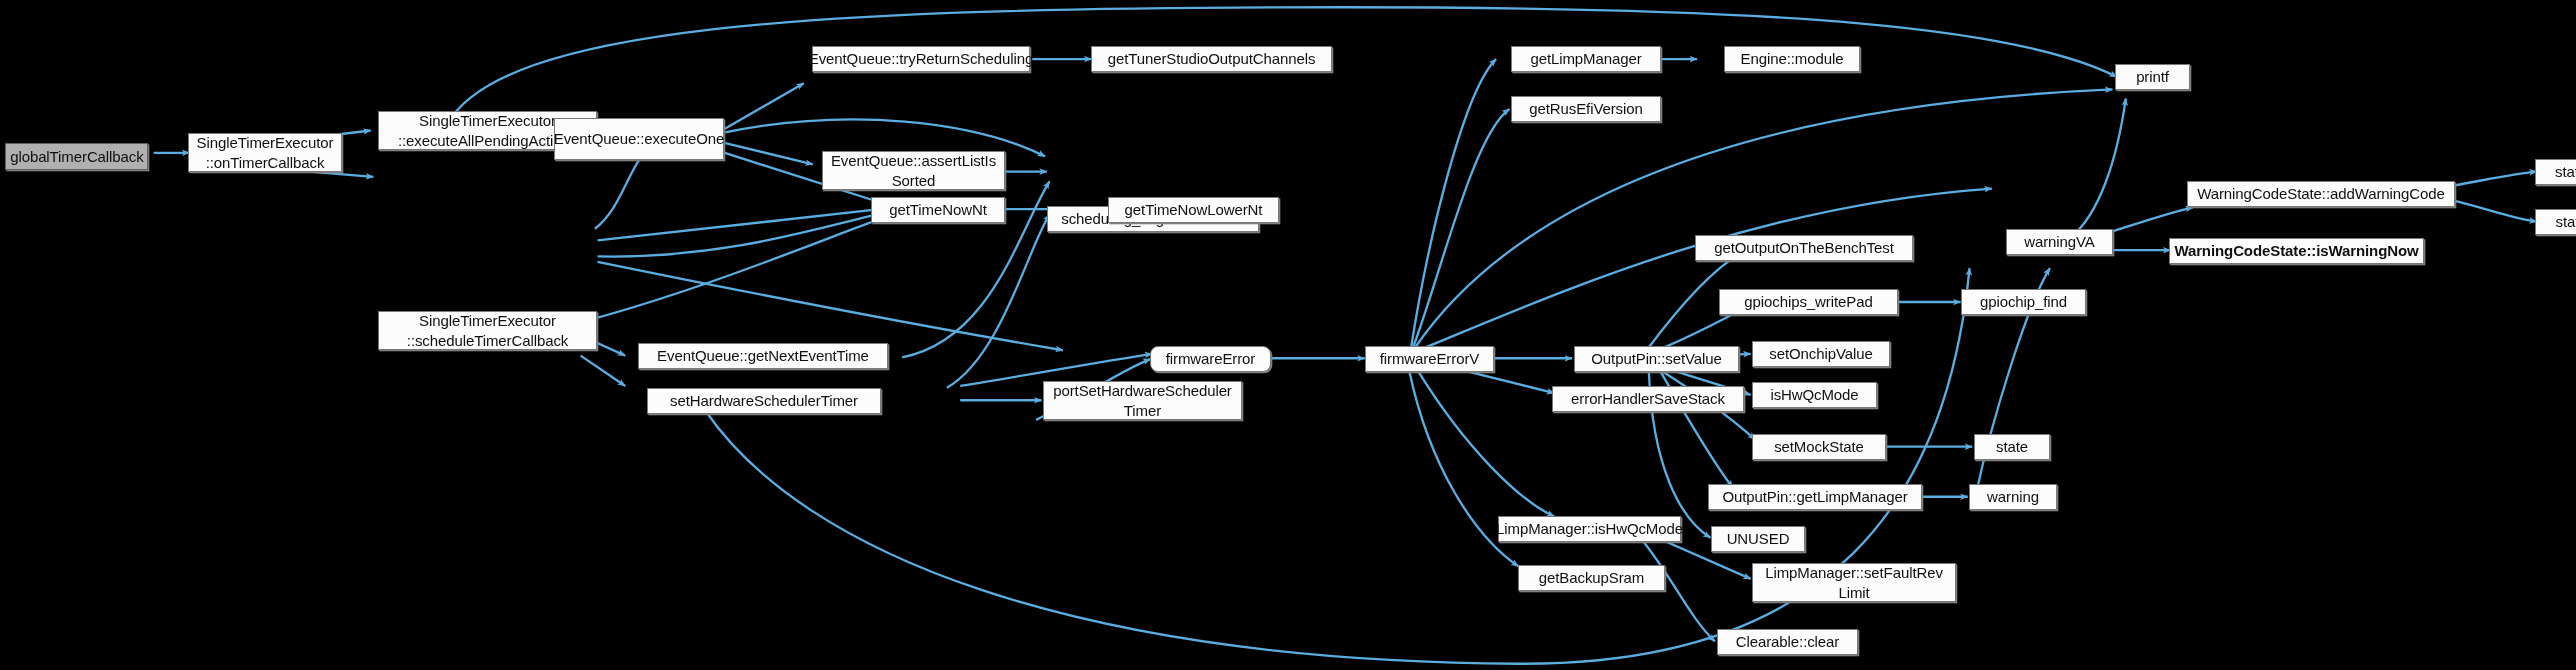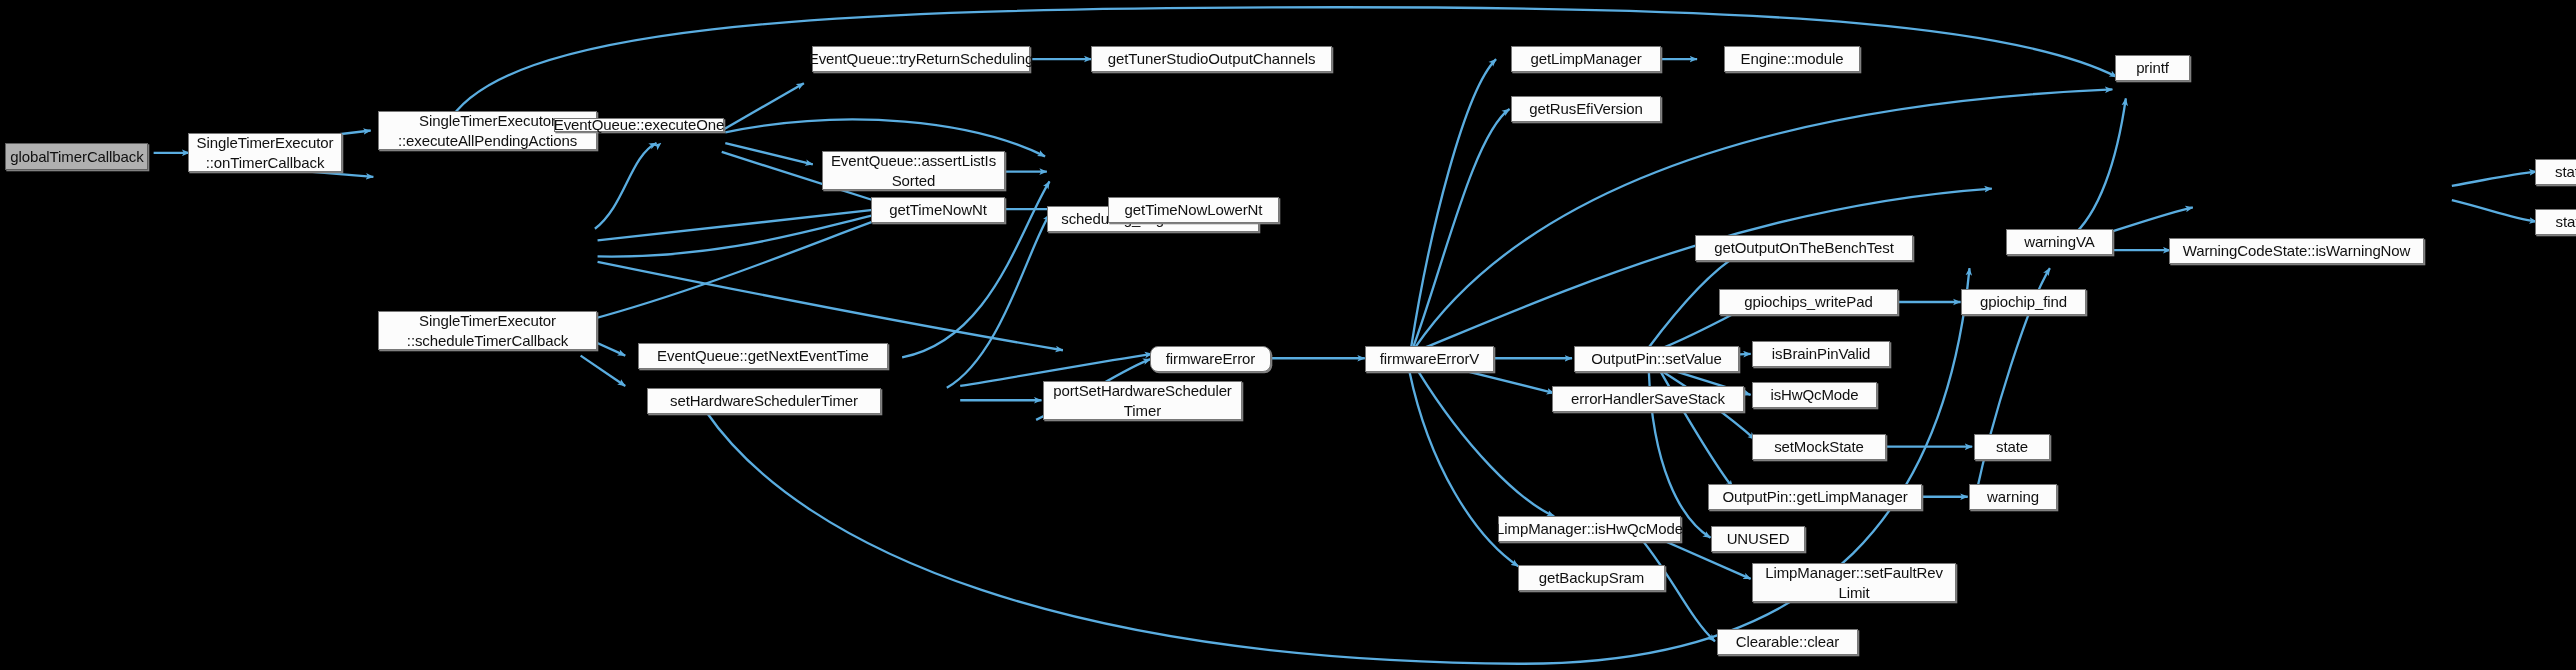--- a/index.html
+++ b/index.html
@@ -153,21 +153,21 @@
     </g>
   </svg>
 
   <div class="node root" style="left:5.4px;top:143px;width:143px;height:27px;">globalTimerCallback</div>
   <div class="node" style="left:188px;top:133px;width:154px;height:39px;">SingleTimerExecutor
 ::onTimerCallback</div>
   <div class="node" style="left:378px;top:111px;width:219px;height:39px;">SingleTimerExecutor
 ::executeAllPendingActions</div>
   <div class="node" style="left:378px;top:311px;width:219px;height:39px;">SingleTimerExecutor
 ::scheduleTimerCallback</div>
-  <div class="node" style="left:554px;top:118px;width:170px;height:14px;">EventQueue::executeOne</div>
+  <div class="node" style="left:554px;top:118px;width:170px;height:42px;">EventQueue::executeOne</div>
   <div class="node" style="left:638px;top:343px;width:250px;height:26px;">EventQueue::getNextEventTime</div>
   <div class="node" style="left:647px;top:388px;width:234px;height:26px;">setHardwareSchedulerTimer</div>
   <div class="node" style="left:812px;top:46px;width:218px;height:26px;">EventQueue::tryReturnScheduling</div>
   <div class="node" style="left:822px;top:151px;width:183px;height:39px;">EventQueue::assertListIs
 Sorted</div>
   <div class="node" style="left:871px;top:197px;width:134px;height:26px;">getTimeNowNt</div>
   <div class="node" style="left:1043px;top:381px;width:199px;height:39px;">portSetHardwareScheduler
 Timer</div>
   <div class="node" style="left:1150px;top:346px;width:121px;height:26px;border-radius:8px;">firmwareError</div>
   <div class="node" style="left:1091px;top:46px;width:241px;height:26px;">getTunerStudioOutputChannels</div>
@@ -175,31 +175,32 @@
   <div class="node" style="left:1108px;top:197px;width:171px;height:26px;">getTimeNowLowerNt</div>
   <div class="node" style="left:1365px;top:346px;width:129px;height:26px;">firmwareErrorV</div>
   <div class="node" style="left:1511px;top:46px;width:150px;height:26px;">getLimpManager</div>
   <div class="node" style="left:1511px;top:96px;width:150px;height:26px;">getRusEfiVersion</div>
   <div class="node" style="left:1724px;top:46px;width:136px;height:26px;">Engine::module</div>
   <div class="node" style="left:1695px;top:235px;width:218px;height:26px;">getOutputOnTheBenchTest</div>
   <div class="node" style="left:1574px;top:346px;width:165px;height:26px;">OutputPin::setValue</div>
   <div class="node" style="left:1552px;top:386px;width:192px;height:26px;">errorHandlerSaveStack</div>
   <div class="node" style="left:1719px;top:289px;width:179px;height:26px;">gpiochips_writePad</div>
   <div class="node" style="left:1961px;top:289px;width:125px;height:26px;">gpiochip_find</div>
-  <div class="node" style="left:1752px;top:341px;width:138px;height:26px;">isBrainPinValid</div>
+  <div class="node" style="left:1752px;top:341px;width:138px;height:26px;">setOnchipValue</div>
   <div class="node" style="left:1752px;top:382px;width:125px;height:26px;">isHwQcMode</div>
   <div class="node" style="left:1752px;top:434px;width:134px;height:26px;">setMockState</div>
   <div class="node" style="left:1974px;top:434px;width:76px;height:26px;">state</div>
   <div class="node" style="left:1708px;top:484px;width:214px;height:26px;">OutputPin::getLimpManager</div>
   <div class="node" style="left:1969px;top:484px;width:88px;height:26px;">warning</div>
   <div class="node" style="left:1498px;top:516px;width:183px;height:26px;">LimpManager::isHwQcMode</div>
   <div class="node" style="left:1711px;top:526px;width:94px;height:26px;">UNUSED</div>
   <div class="node" style="left:1518px;top:565px;width:147px;height:26px;">getBackupSram</div>
   <div class="node" style="left:1752px;top:563px;width:204px;height:39px;">LimpManager::setFaultRev
 Limit</div>
   <div class="node" style="left:1717px;top:629px;width:141px;height:26px;">Clearable::clear</div>
   <div class="node" style="left:2006px;top:229px;width:107px;height:26px;">warningVA</div>
-  <div class="node" style="left:2115px;top:55px;width:75px;height:26px;">printf</div>
-  <div class="node" style="left:2169px;top:238px;width:255px;height:26px;">WarningCodeState::isWarningNow</div>
+  <div class="node" style="left:2115px;top:64px;width:75px;height:26px;">printf</div>
+  <div class="node" style="left:2187px;top:181px;width:268px;height:26px;">WarningCodeState::addWarningCode</div>
+  <div class="node" style="left:2169px;top:238px;width:255px;height:26px;font-weight:bold;">WarningCodeState::isWarningNow</div>
   <div class="node" style="left:2535px;top:159px;width:156px;height:26px;">static_vector::add</div>
   <div class="node" style="left:2535px;top:209px;width:156px;height:26px;">static_vector::find</div>
 </div>
 
 
 </body></html>

